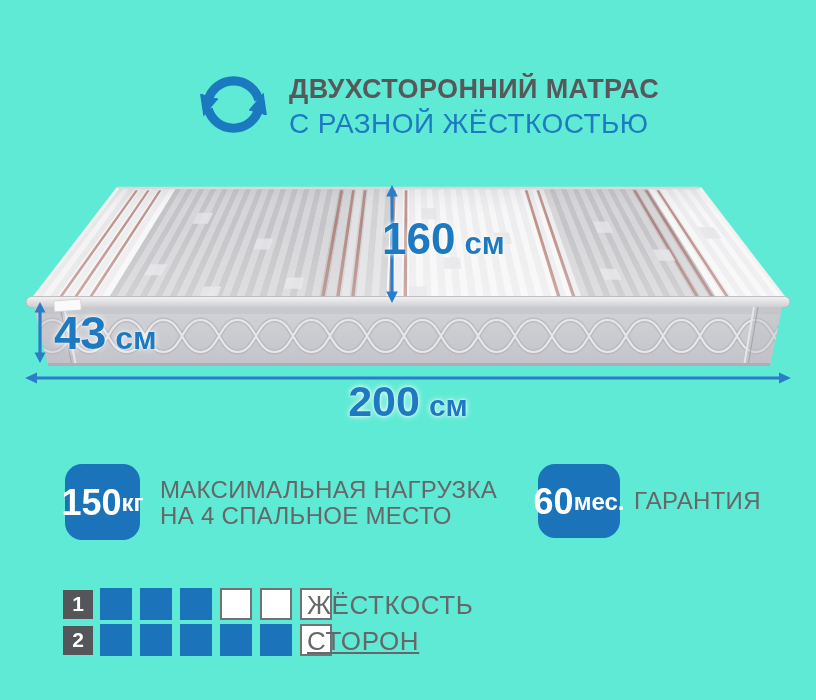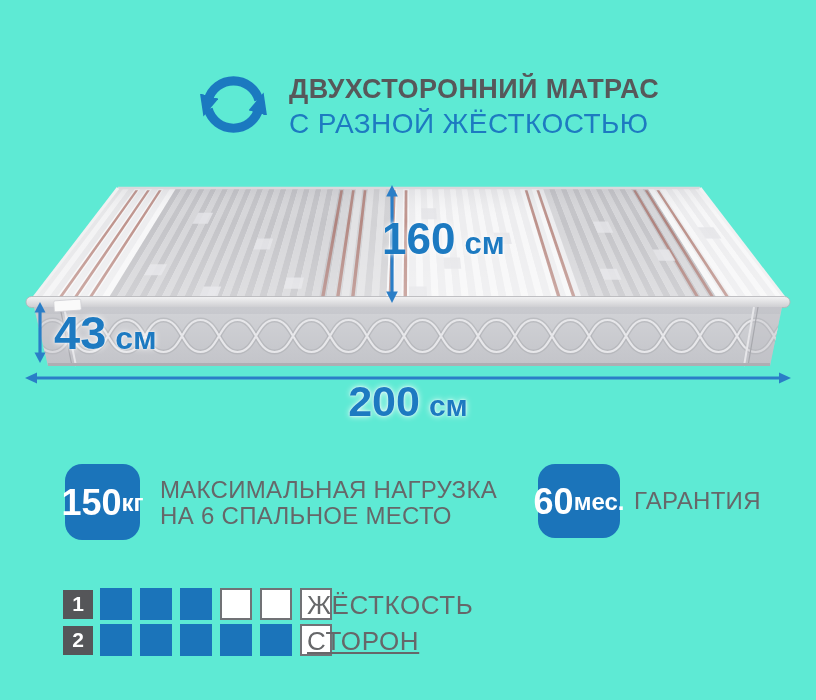--- a/index.html
+++ b/index.html
@@ -271,21 +271,21 @@
   <div class="dim" id="dim-length">
     <span class="v">200</span><span class="u">см</span>
   </div>
 
   <div class="badge" id="badge-load">
     <div class="v">150</div>
     <div class="u">кг</div>
   </div>
   <div class="feature-desc" id="desc-load">
     <div>МАКСИМАЛЬНАЯ НАГРУЗКА</div>
-    <div>НА 6 СПАЛЬНОЕ МЕСТО</div>
+    <div>НА 4 СПАЛЬНОЕ МЕСТО</div>
   </div>
 
   <div class="badge" id="badge-warranty">
     <div class="v">60</div>
     <div class="u">мес.</div>
   </div>
   <div class="feature-desc" id="desc-warranty">ГАРАНТИЯ</div>
 
   <div class="firm-row" id="firm-row-0">
     <div class="firm-side">1</div>

